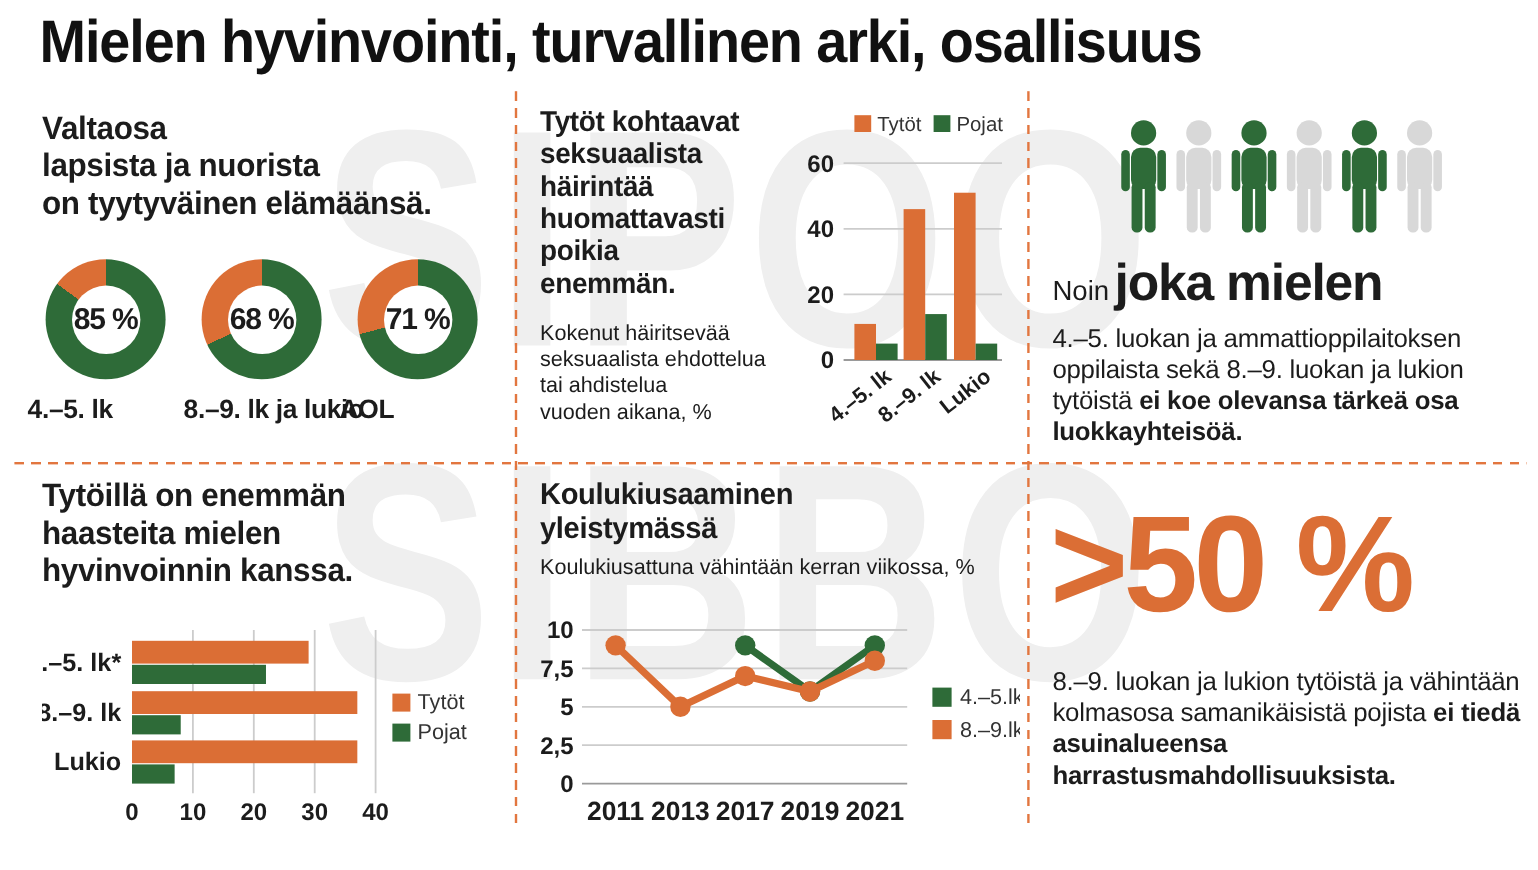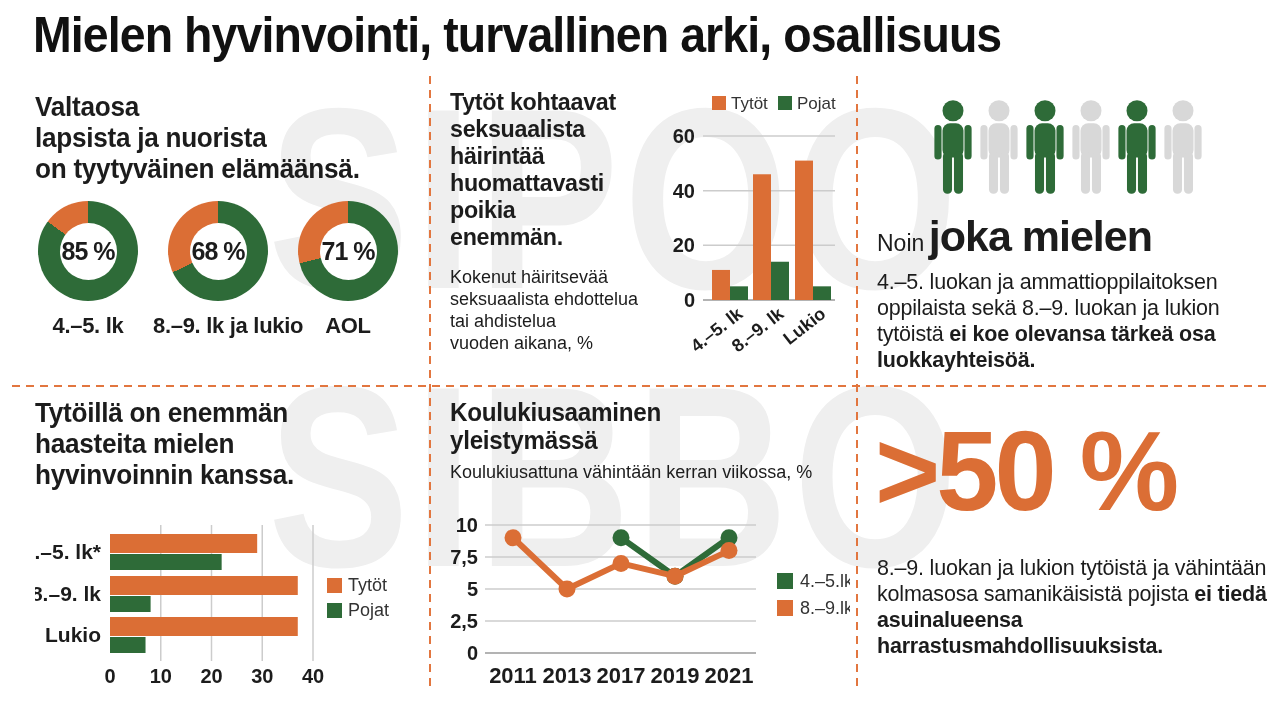--- a/index.html
+++ b/index.html
@@ -23,21 +23,21 @@
   h2.ph{margin:0;font-size:27px;line-height:31px;font-weight:700;letter-spacing:-0.3px;
         white-space:pre-line;transform:scaleX(0.97);transform-origin:left top}
   #p2 h2.ph{font-size:24px;line-height:27px}
   #p5 h2.ph{font-size:25px;line-height:28px}
   .caption{font-size:18px;line-height:22px;white-space:pre-line}
   #p2 .caption{margin-top:16px}
   #p4 .caption{margin-top:4px;font-size:17.5px;line-height:21px}
   #p5 .caption{margin-top:7px}
   #p1{left:35px;top:92px;width:395px;height:295px}
   .donut-row{position:absolute;left:0;top:108px;width:395px;height:180px}
-  .donut-block{position:absolute;top:1px;width:130px;text-align:center}
+  .donut-block{position:absolute;top:16px;width:130px;text-align:left}
   .donut{width:100px;height:100px;border-radius:50%;margin:0 auto;
          display:flex;align-items:center;justify-content:center}
   .hole{width:57px;height:57px;border-radius:50%;background:#fff;
         display:flex;align-items:center;justify-content:center}
   .donut-value{font-size:25px;font-weight:700;letter-spacing:-1px;white-space:nowrap}
   .donut-label{margin-top:12px;font-size:22px;font-weight:700;letter-spacing:-0.3px;white-space:nowrap}
   #p2{left:450px;top:88px;width:400px;height:300px}
   #chart-bars{position:absolute;left:195px;top:0}
   #p3{left:875px;top:95px;width:400px}
   .people{display:flex;gap:4px;margin:5px 0 0 57px;height:96px}

